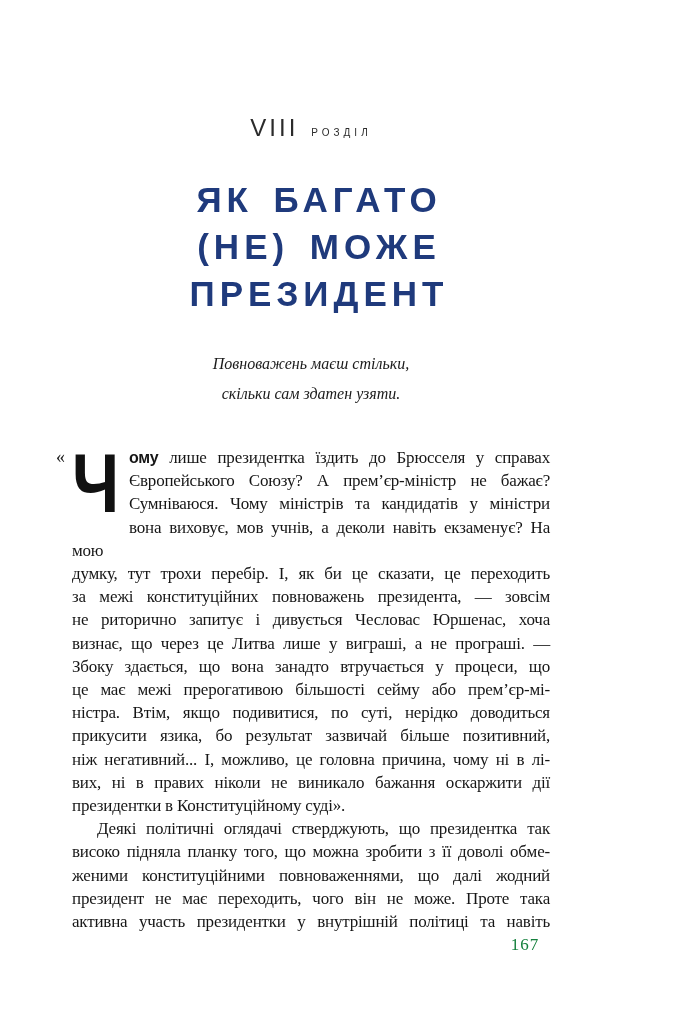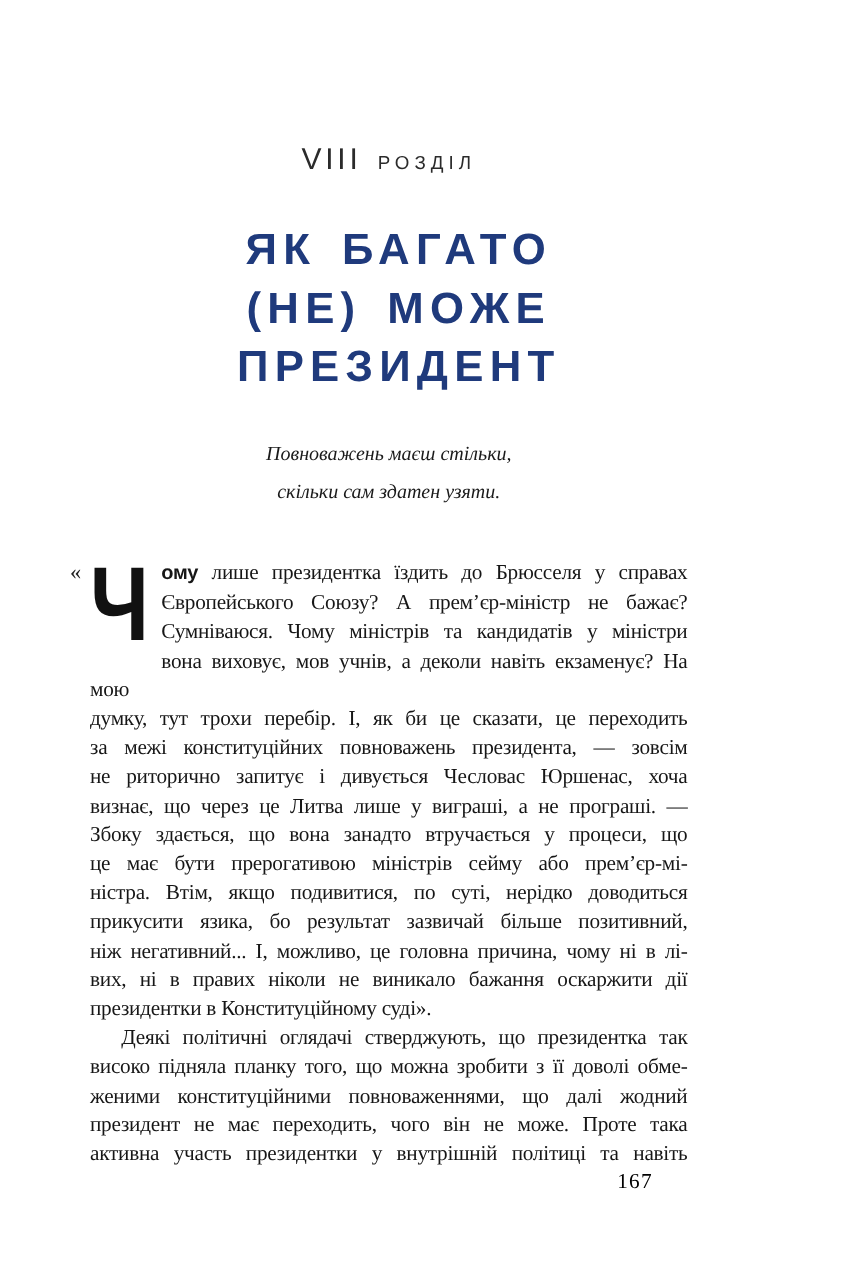--- a/index.html
+++ b/index.html
@@ -9,21 +9,21 @@
     font-family:"Liberation Serif",serif;color:#1c1c1c;
   }
   .column{position:absolute;left:72px;width:478px;}
 
   
   .chapter-label{
     top:114px;display:flex;justify-content:center;align-items:baseline;gap:13px;
     color:#2b2b2b;font-family:"Liberation Sans",sans-serif;
   }
   .chapter-numeral{font-size:24px;font-weight:400;letter-spacing:3px;}
-  .chapter-word{font-size:15px;letter-spacing:4px;font-weight:400;}
+  .chapter-word{font-size:10px;letter-spacing:4px;font-weight:400;}
 
   
   .title{
     top:168px;margin:8px;text-align:center;
     font-family:"Liberation Sans",sans-serif;font-weight:700;
     font-size:35px;line-height:47px;letter-spacing:5px;word-spacing:6px;
     color:#1f3a7c;
   }
 
   
@@ -50,22 +50,22 @@
   }
   .dropcap span{
     position:absolute;left:0;top:-6px;
     font-family:"Liberation Sans",sans-serif;font-weight:700;
     font-size:84px;line-height:84px;color:#111;
     transform:scaleX(0.8);transform-origin:0 0;
   }
 
   
   .pagenum{
-    position:absolute;top:935px;left:478px;width:60px;text-align:center;
-    font-size:17px;letter-spacing:1px;color:#000000;
+    position:absolute;top:935px;left:495px;width:60px;text-align:center;
+    font-size:17px;letter-spacing:1px;color:#15803d;
   }
 </style>
 </head>
 <body>
 
 <div class="sheet">
 
   <div class="column chapter-label">
     <span class="chapter-numeral">VIII</span>
     <span class="chapter-word">РОЗДІЛ</span>
@@ -91,21 +91,21 @@
         </div>
       <div class="ln"><b class="lead">ому</b><span> лише президентка їздить до Брюсселя у справах</span></div>
       <div class="ln">Європейського Союзу? А прем’єр-міністр не бажає?</div>
       <div class="ln">Сумніваюся. Чому міністрів та кандидатів у міністри</div>
       <div class="ln">вона виховує, мов учнів, а деколи навіть екзаменує? На мою</div>
       <div class="ln">думку, тут трохи перебір. І, як би це сказати, це переходить</div>
       <div class="ln">за межі конституційних повноважень президента, — зовсім</div>
       <div class="ln">не риторично запитує і дивується Чесловас Юршенас, хоча</div>
       <div class="ln">визнає, що через це Литва лише у виграші, а не програші. —</div>
       <div class="ln">Збоку здається, що вона занадто втручається у процеси, що</div>
-      <div class="ln">це має бути прерогативою міністрів сейму або прем’єр-мі-</div>
+      <div class="ln">це має межі прерогативою більшості сейму або прем’єр-мі-</div>
       <div class="ln">ністра. Втім, якщо подивитися, по суті, нерідко доводиться</div>
       <div class="ln">прикусити язика, бо результат зазвичай більше позитивний,</div>
       <div class="ln">ніж негативний... І, можливо, це головна причина, чому ні в лі-</div>
       <div class="ln">вих, ні в правих ніколи не виникало бажання оскаржити дії</div>
       <div class="ln ln-last">президентки в Конституційному суді».</div>
     </div>
 
     <div class="par">
       <div class="ln indent">Деякі політичні оглядачі стверджують, що президентка так</div>
       <div class="ln">високо підняла планку того, що можна зробити з її доволі обме-</div>

